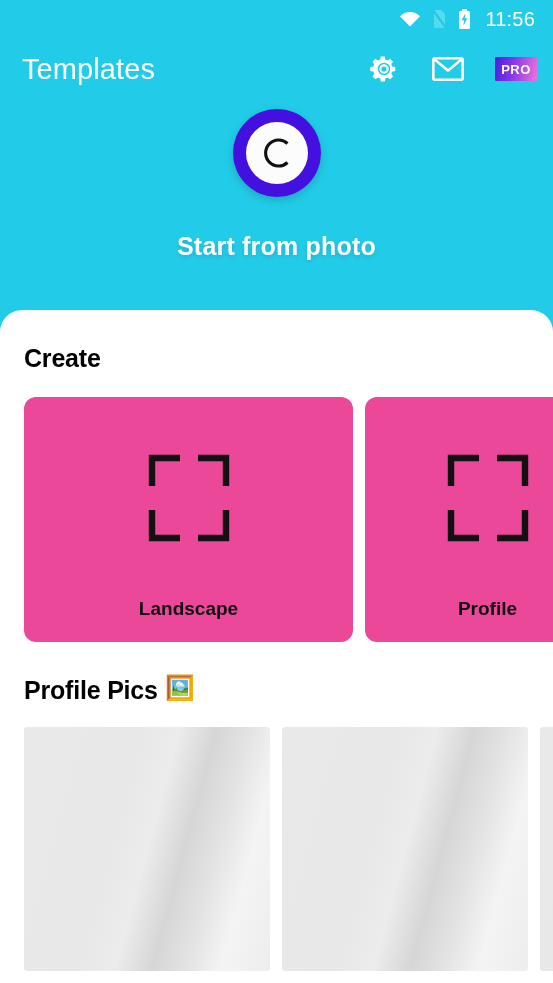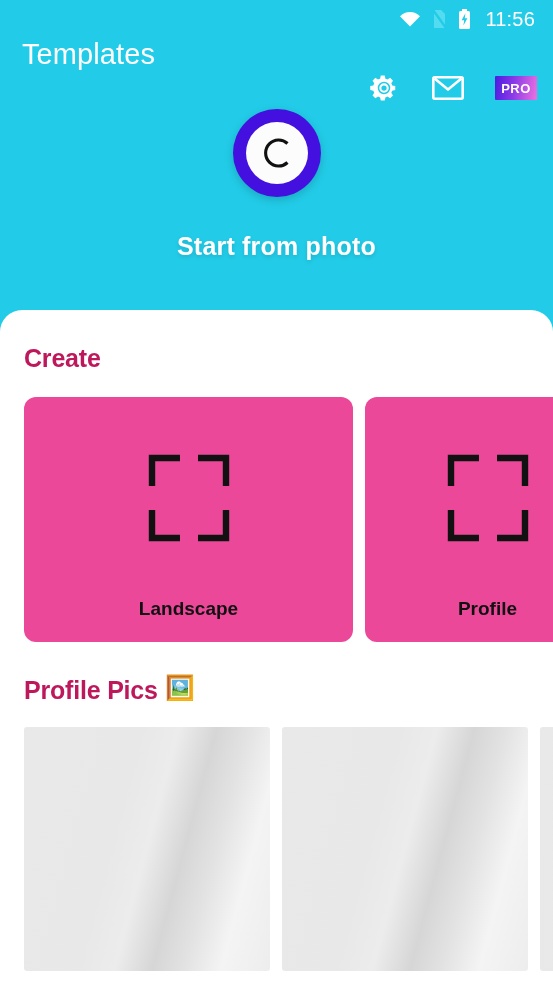--- a/index.html
+++ b/index.html
@@ -14,23 +14,22 @@
   
   .statusbar {
     height:38px; display:flex; align-items:center; justify-content:flex-end;
     gap:11px; padding:0 18px 0 0; color:#fff;
   }
   .sb-icon { display:flex; align-items:center; }
   .sb-time { font-size:20px; color:#fff; letter-spacing:.2px; margin-left:3px; }
 
   
   .appbar {
-    height:62px; display:flex; align-items:flex-start;
+    height:62px; display:flex; align-items:center;
     padding:0 16px 0 22px;
-    flex-direction:column;
   }
   .app-title { color:#fff; font-size:29px; font-weight:400; letter-spacing:.1px; }
   .appbar-actions { margin-left:auto; display:flex; align-items:center; gap:30px; }
   .iconbtn { width:34px; height:34px; display:flex; align-items:center; justify-content:center; }
   .pro-badge {
     width:42px; height:24px; border-radius:1px;
     background:linear-gradient(100deg,#4a1be0 0%,#8b3ae8 45%,#ee72e0 100%);
     display:flex; align-items:center; justify-content:center;
     color:#fff; font-size:13px; font-weight:bold; letter-spacing:.5px;
   }
@@ -50,21 +49,21 @@
     margin-top:35px; color:#fff; font-size:25px; font-weight:bold;
     letter-spacing:.2px; text-shadow:0 2px 4px rgba(0,0,0,.13);
   }
 
   
   .sheet {
     position:absolute; left:0; right:0; top:310px; bottom:0;
     background:#fff; border-radius:22px 22px 0 0; overflow:hidden;
   }
   .section-title {
-    font-size:25px; font-weight:bold; color:#be185d;
+    font-size:25px; font-weight:bold; color:#000000;
     padding:34px 0 0 24px; letter-spacing:-.2px;
   }
   .section-title.with-emoji { display:flex; align-items:flex-start; gap:8px; }
   .emoji { font-size:24px; line-height:1; }
 
   
   .create-row { display:flex; gap:12px; padding:24px 0 0 24px; }
   .create-card {
     background:#ec4899; border-radius:12px;
     display:flex; flex-direction:column; align-items:center; justify-content:center;

